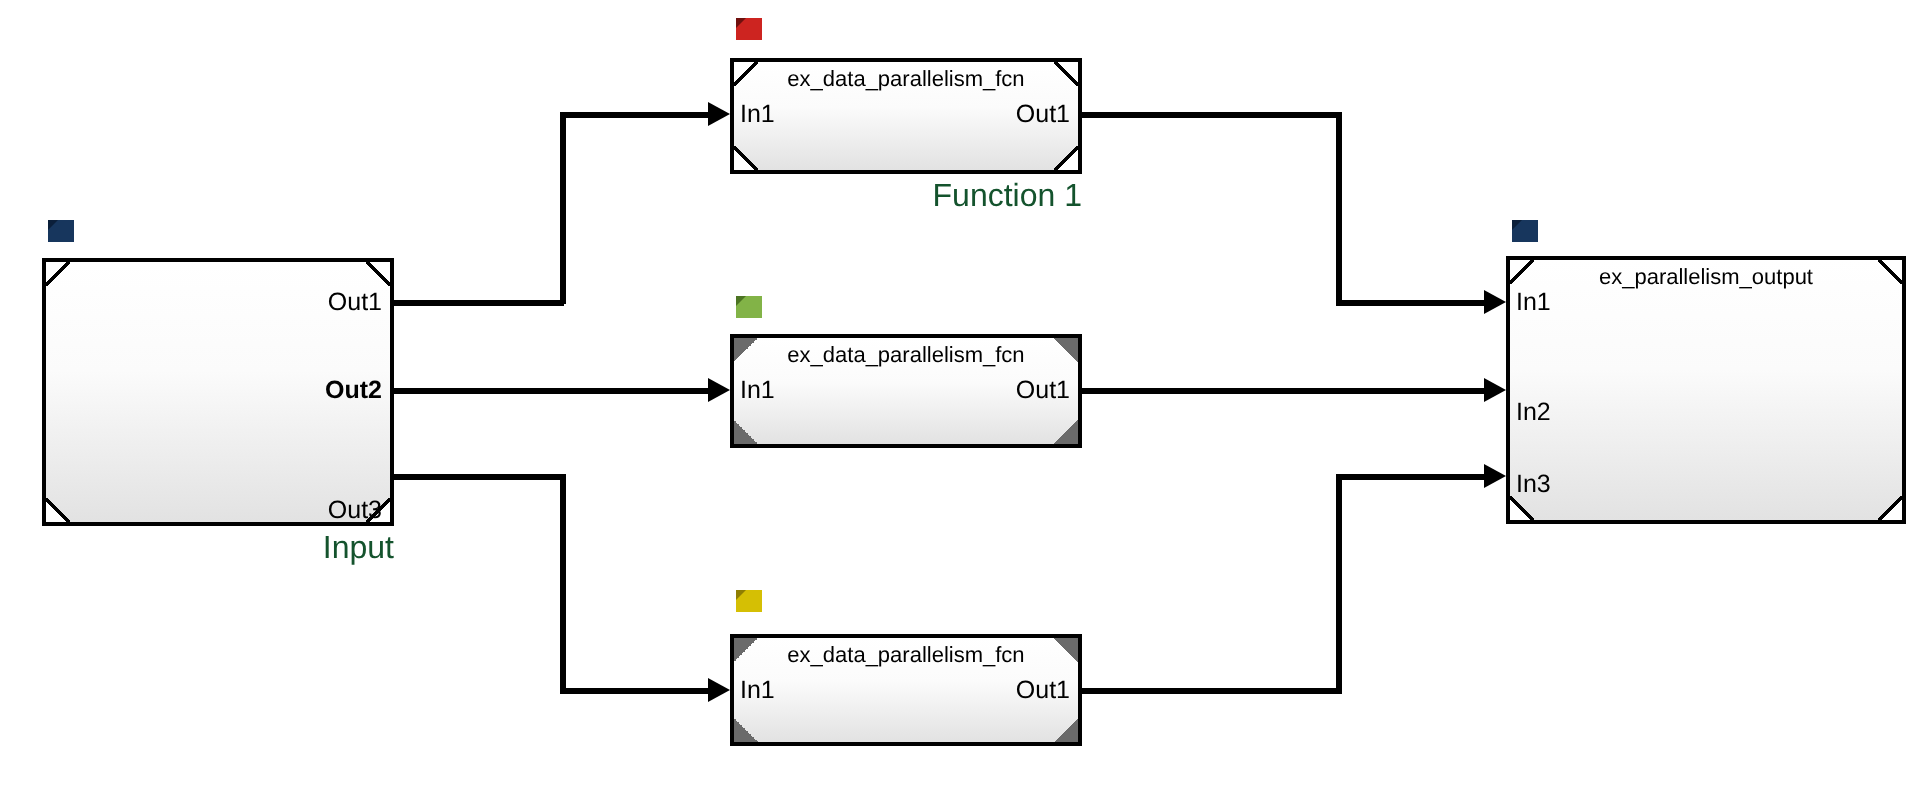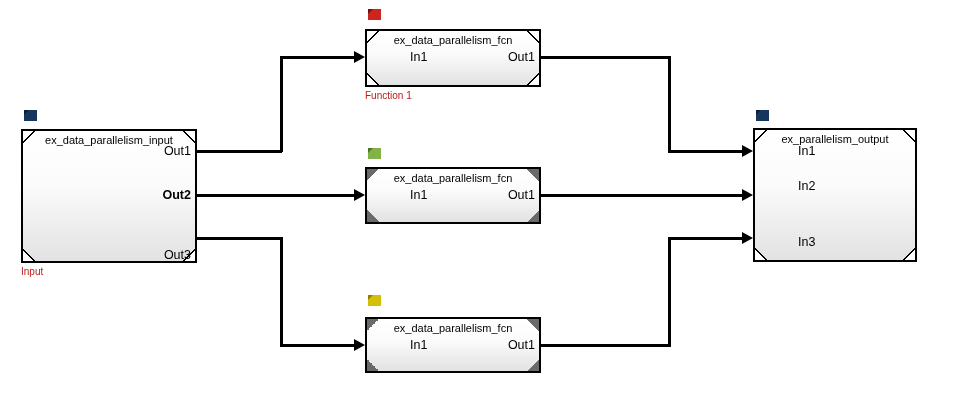--- a/index.html
+++ b/index.html
@@ -12,39 +12,39 @@
     position:absolute; box-sizing:border-box; border:2px solid #000;
     background:linear-gradient(180deg,#ffffff 0%,#fbfbfb 42%,#e2e2e2 100%);
   }
   .block .title {
     position:absolute; top:3px; left:0; width:100%; text-align:center;
     font-size:11px; white-space:nowrap;
   }
   .port {
     position:absolute; font-size:12.5px; height:16px; line-height:16px; white-space:nowrap;
   }
-  .port.in  { left:3px;margin-left:40px; }
+  .port.in  { left:3px; }
   .port.out { right:4px; }
   
   .corner { position:absolute; width:12px; height:12px; pointer-events:none; }
   .c-tl { top:0; left:0; }  .c-tr { top:0; right:0; }
   .c-bl { bottom:0; left:0; } .c-br { bottom:0; right:0; }
   
   .nick.c-tl { background:linear-gradient(135deg,#fff 43%,#000 43% 53%,transparent 53%); }
   .nick.c-tr { background:linear-gradient(45deg,transparent 47%,#000 47% 57%,#fff 57%); }
   .nick.c-bl { background:linear-gradient(45deg,#fff 43%,#000 43% 53%,transparent 53%); }
   .nick.c-br { background:linear-gradient(135deg,transparent 47%,#000 47% 57%,#fff 57%); }
   
   .tri.c-tl { background:linear-gradient(135deg,#6a6a6a 50%,transparent 50%); }
   .tri.c-tr { background:linear-gradient(45deg,transparent 50%,#6a6a6a 50%); }
   .tri.c-bl { background:linear-gradient(45deg,#6a6a6a 50%,transparent 50%); }
   .tri.c-br { background:linear-gradient(135deg,transparent 50%,#6a6a6a 50%); }
   
   .block-label {
-    position:absolute; text-align:left; font-size:10px; color:#b91c1c; white-space:nowrap;
+    position:absolute; text-align:right; font-size:16px; color:#14532d; white-space:nowrap;
   }
   
   .wire { position:absolute; background:#000; }
   .wire.h { height:3px; }
   .wire.v { width:3px; }
   .arrow {
     position:absolute; width:0; height:0;
     border-top:6px solid transparent; border-bottom:6px solid transparent;
     border-left:11px solid #000;
   }
@@ -74,21 +74,20 @@
     </div>
   <div class="badge" style="left: 756px; top: 110px; background: rgb(23, 54, 93);">
       <div class="fold" style="background: rgb(11, 31, 58);"></div>
     </div>
 
   <div class="block" style="left:21px;top:129px;width:176px;height:134px;">
     <div class="corner nick c-tl"></div>
     <div class="corner nick c-tr"></div>
     <div class="corner nick c-bl"></div>
     <div class="corner nick c-br"></div>
-    <div class="title">ex_data_parallelism_input</div>
     <div class="port out" style="top:12px;">Out1</div>
     <div class="port out" style="top:56px;font-weight:bold;">Out2</div>
     <div class="port out" style="top:116px;">Out3</div>
   </div>
   <div class="block-label" style="left:21px;top:266px;width:176px;">Input</div>
 
   <div class="block" style="left:365px;top:29px;width:176px;height:58px;">
     <div class="corner nick c-tl"></div>
     <div class="corner nick c-tr"></div>
     <div class="corner nick c-bl"></div>
@@ -112,28 +111,28 @@
   <div class="block" style="left:365px;top:317px;width:176px;height:56px;">
     <div class="corner tri c-tl"></div>
     <div class="corner tri c-tr"></div>
     <div class="corner tri c-bl"></div>
     <div class="corner tri c-br"></div>
     <div class="title">ex_data_parallelism_fcn</div>
     <div class="port in" style="top:18px;">In1</div>
     <div class="port out" style="top:18px;">Out1</div>
   </div>
 
-  <div class="block" style="left:753px;top:128px;width:164px;height:134px;">
+  <div class="block" style="left:753px;top:128px;width:200px;height:134px;">
     <div class="corner nick c-tl"></div>
     <div class="corner nick c-tr"></div>
     <div class="corner nick c-bl"></div>
     <div class="corner nick c-br"></div>
     <div class="title">ex_parallelism_output</div>
     <div class="port in" style="top:13px;">In1</div>
-    <div class="port in" style="top:48px;">In2</div>
+    <div class="port in" style="top:68px;">In2</div>
     <div class="port in" style="top:104px;">In3</div>
   </div>
 
   <div class="wire h" style="left:197px;top:150px;width:85px;"></div>
   <div class="wire v" style="left:280px;top:56px;height:96px;"></div>
   <div class="wire h" style="left:280px;top:56px;width:76px;"></div>
   <div class="arrow" style="left:354px;top:51px;"></div>
 
   <div class="wire h" style="left:197px;top:194px;width:159px;"></div>
   <div class="arrow" style="left:354px;top:189px;"></div>

